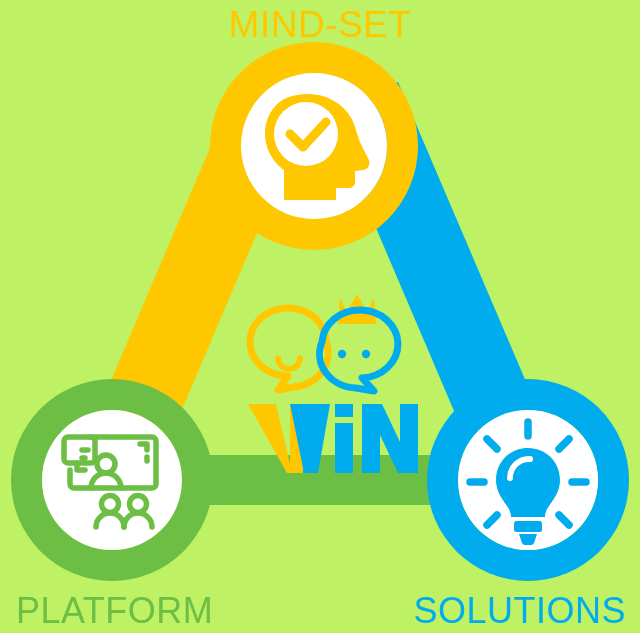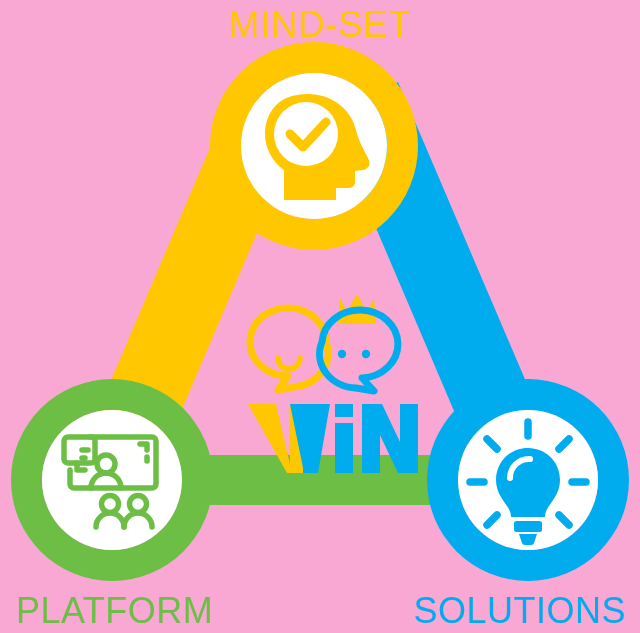--- a/index.html
+++ b/index.html
@@ -8,21 +8,21 @@
     padding: 0;
     background: #ffffff;
   }
   body {
     font-family: "Liberation Sans", sans-serif;
   }
   #stage {
     position: relative;
     width: 640px;
     height: 633px;
-    background: #f9a8d4;
+    background: #bef264;
     overflow: hidden;
   }
   #diagram-svg {
     position: absolute;
     left: 0;
     top: 0;
     width: 640px;
     height: 633px;
     display: block;
   }

